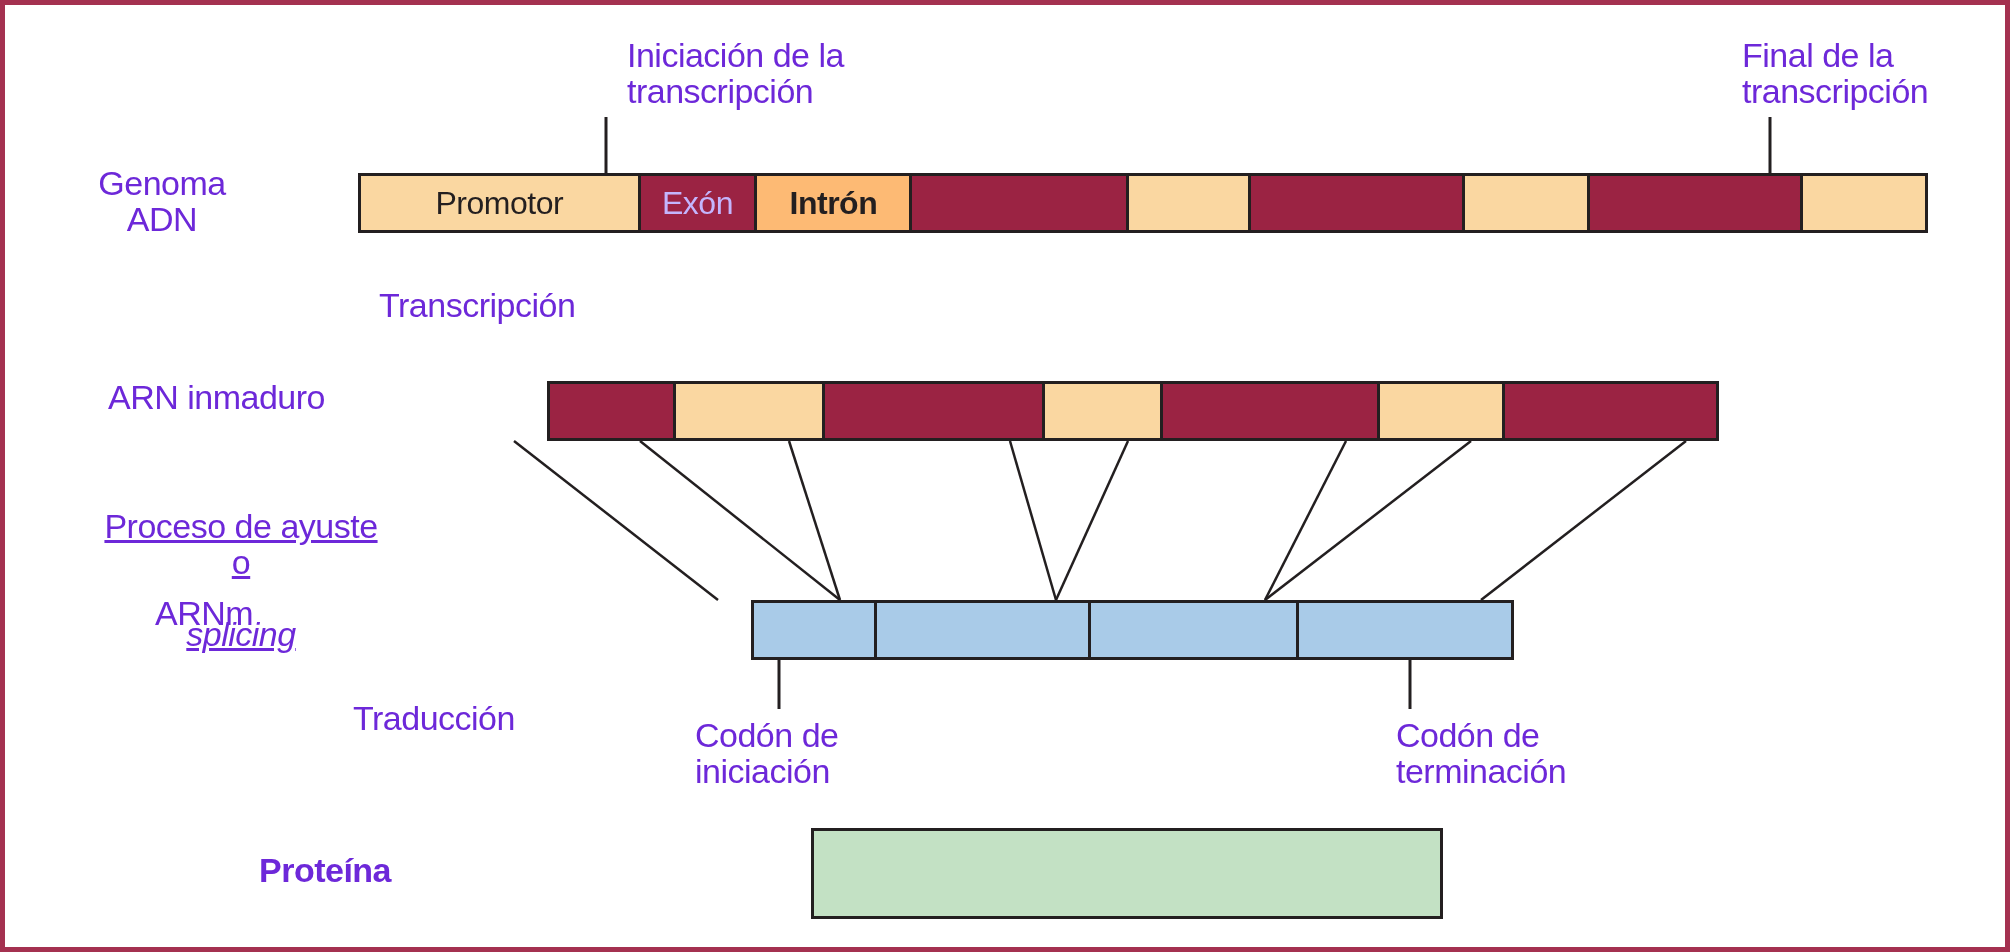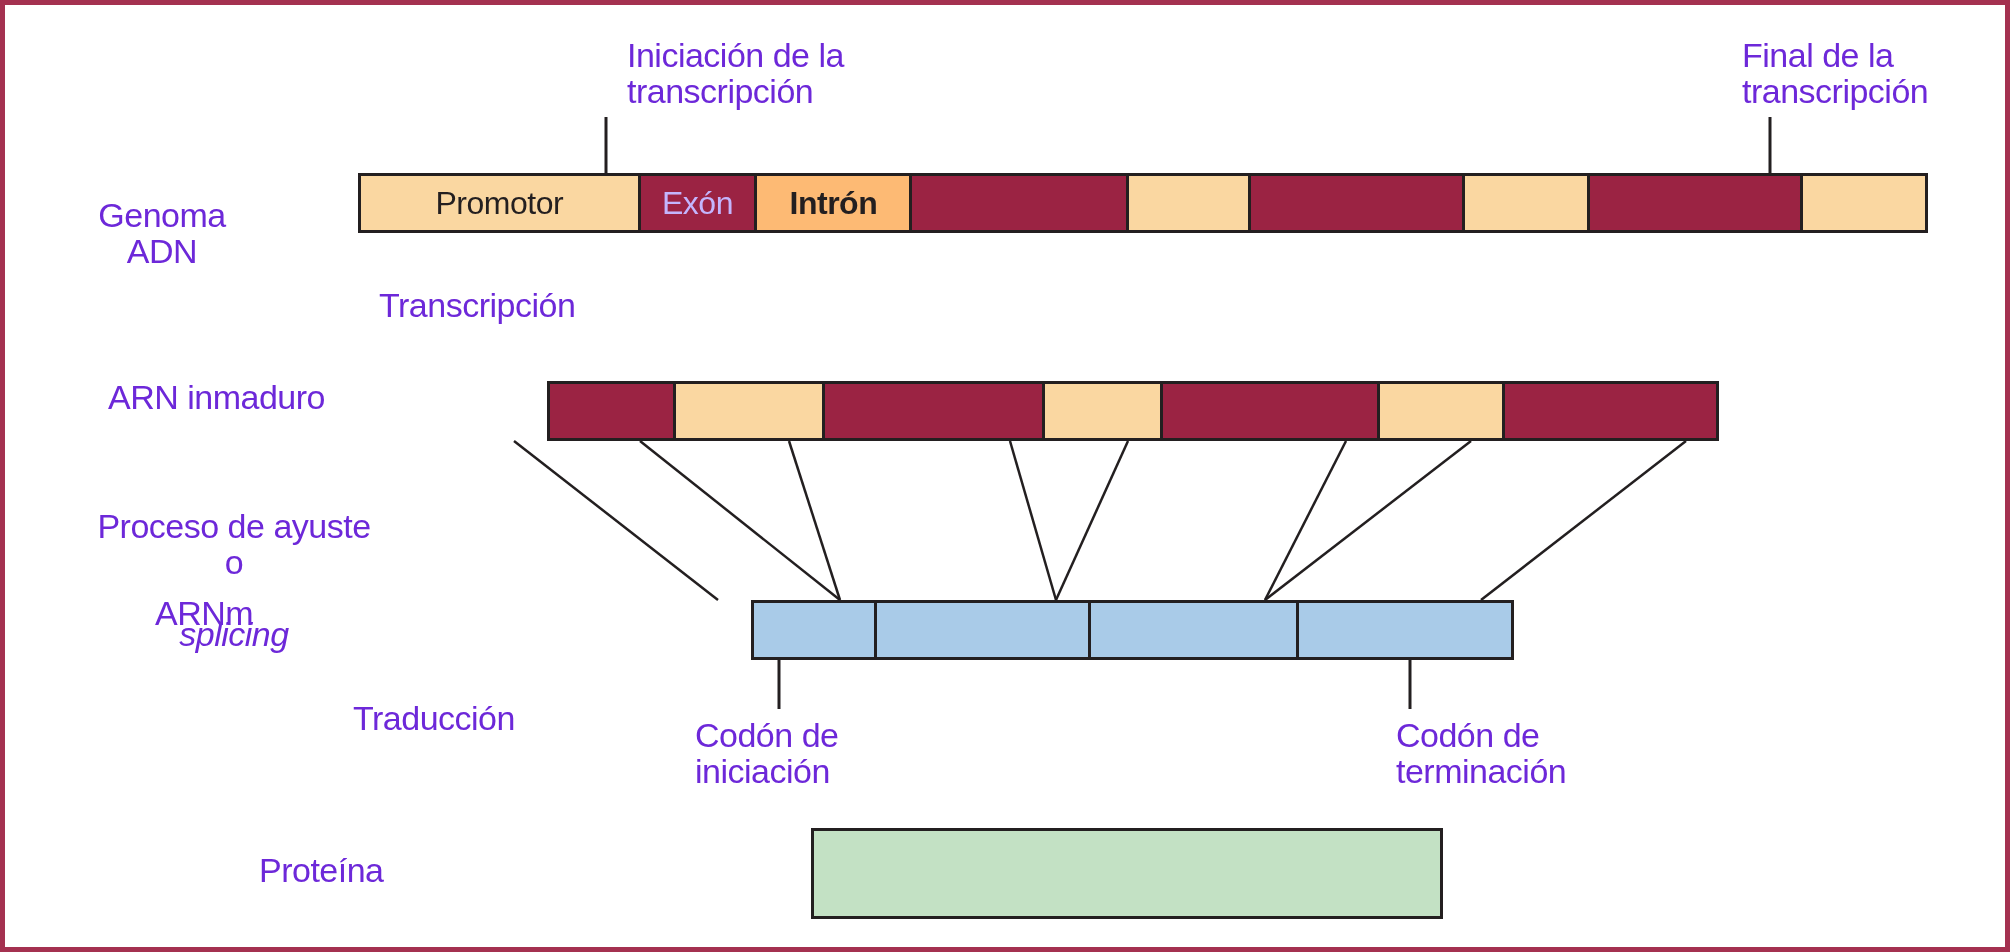--- a/index.html
+++ b/index.html
@@ -50,43 +50,43 @@
 <body>
 
 <div id="canvas">
 
   <div class="label" style="left:622px; top:32px;">Iniciación de la
 transcripción</div>
 
   <div class="label" style="left:1737px; top:32px;">Final de la
 transcripción</div>
 
-  <div class="label center" style="left:47px; top:192px; width:220px;text-align:center;">Genoma
+  <div class="label center" style="left:47px; top:160px; width:220px;text-align:center;">Genoma
 ADN</div>
 
   <div class="label" style="left:374px; top:282px;">Transcripción</div>
 
   <div class="label" style="left:103px; top:374px;">ARN inmaduro</div>
 
-  <div class="label center" style="left:88px; top:467px; width:282px;">
+  <div class="label center" style="left:95px; top:467px; width:282px;text-decoration:underline;">
     <span>Proceso de ayuste o</span><br>
     <em class="splice-word">splicing</em>
   </div>
 
   <div class="label" style="left:150px; top:590px;">ARNm</div>
 
   <div class="label" style="left:348px; top:695px;">Traducción</div>
 
   <div class="label" style="left:690px; top:712px;">Codón de
 iniciación</div>
 
   <div class="label" style="left:1391px; top:712px;">Codón de
 terminación</div>
 
-  <div class="label" style="left:254px; top:847px;">Proteína</div>
+  <div class="label" style="left:254px; top:847px;font-weight:bold;">Proteína</div>
 
   <div class="bar" style="left:320px; top:168px; width:1570px; height:60px;">
       <div class="segment" style="flex: 17.96 1 0px; background: rgb(250, 215, 161);">
         <span class="seg-label" style="color: rgb(35, 31, 32);">Promotor</span>
       </div>
       <div class="segment" style="flex: 7.39 1 0px; background: rgb(155, 35, 67);">
         <span class="seg-label" style="color: #c4b5fd;">Exón</span>
       </div>
       <div class="segment" style="flex: 9.87 1 0px; background: #fdba74; font-weight: bold;">
         <span class="seg-label" style="color: rgb(35, 31, 32);">Intrón</span>

